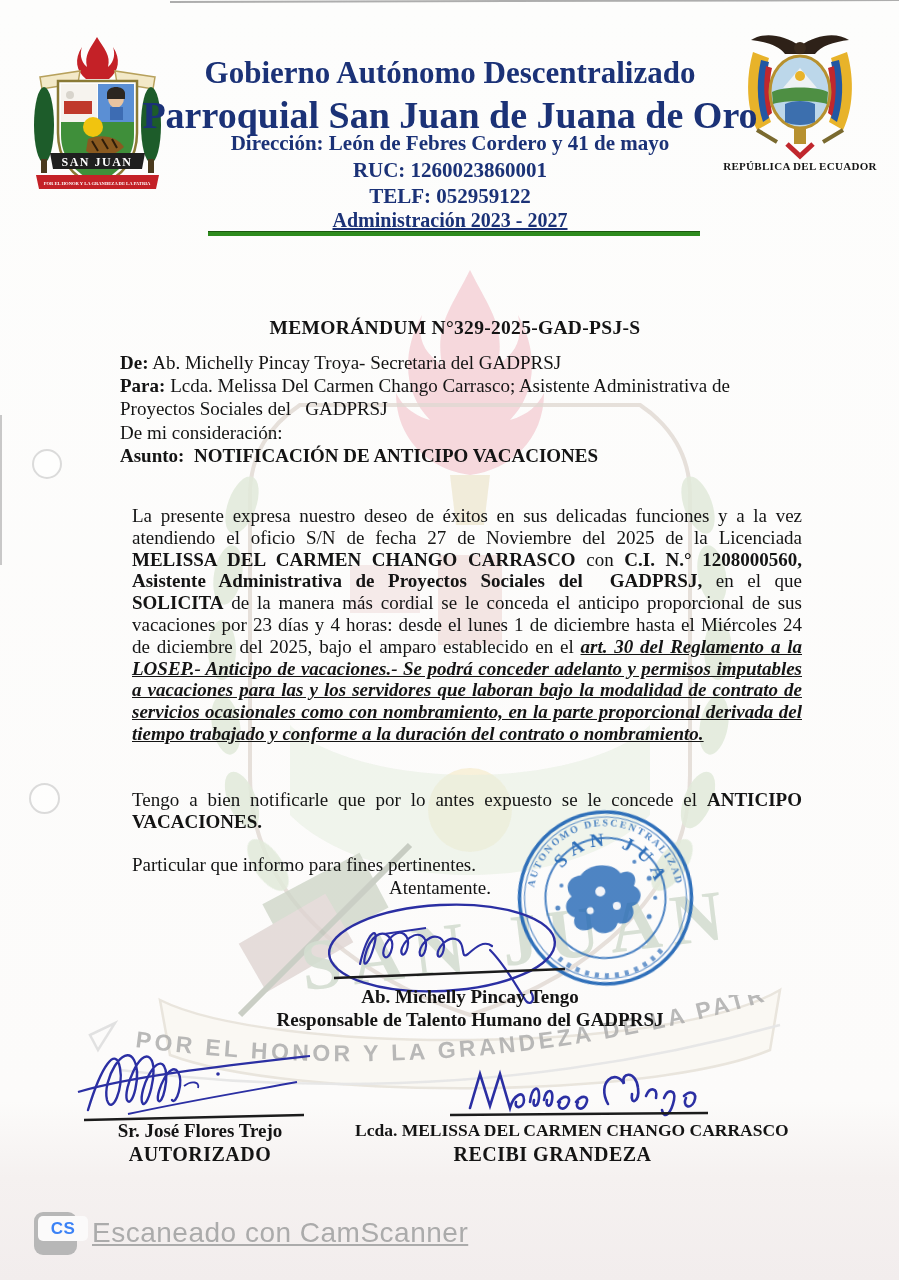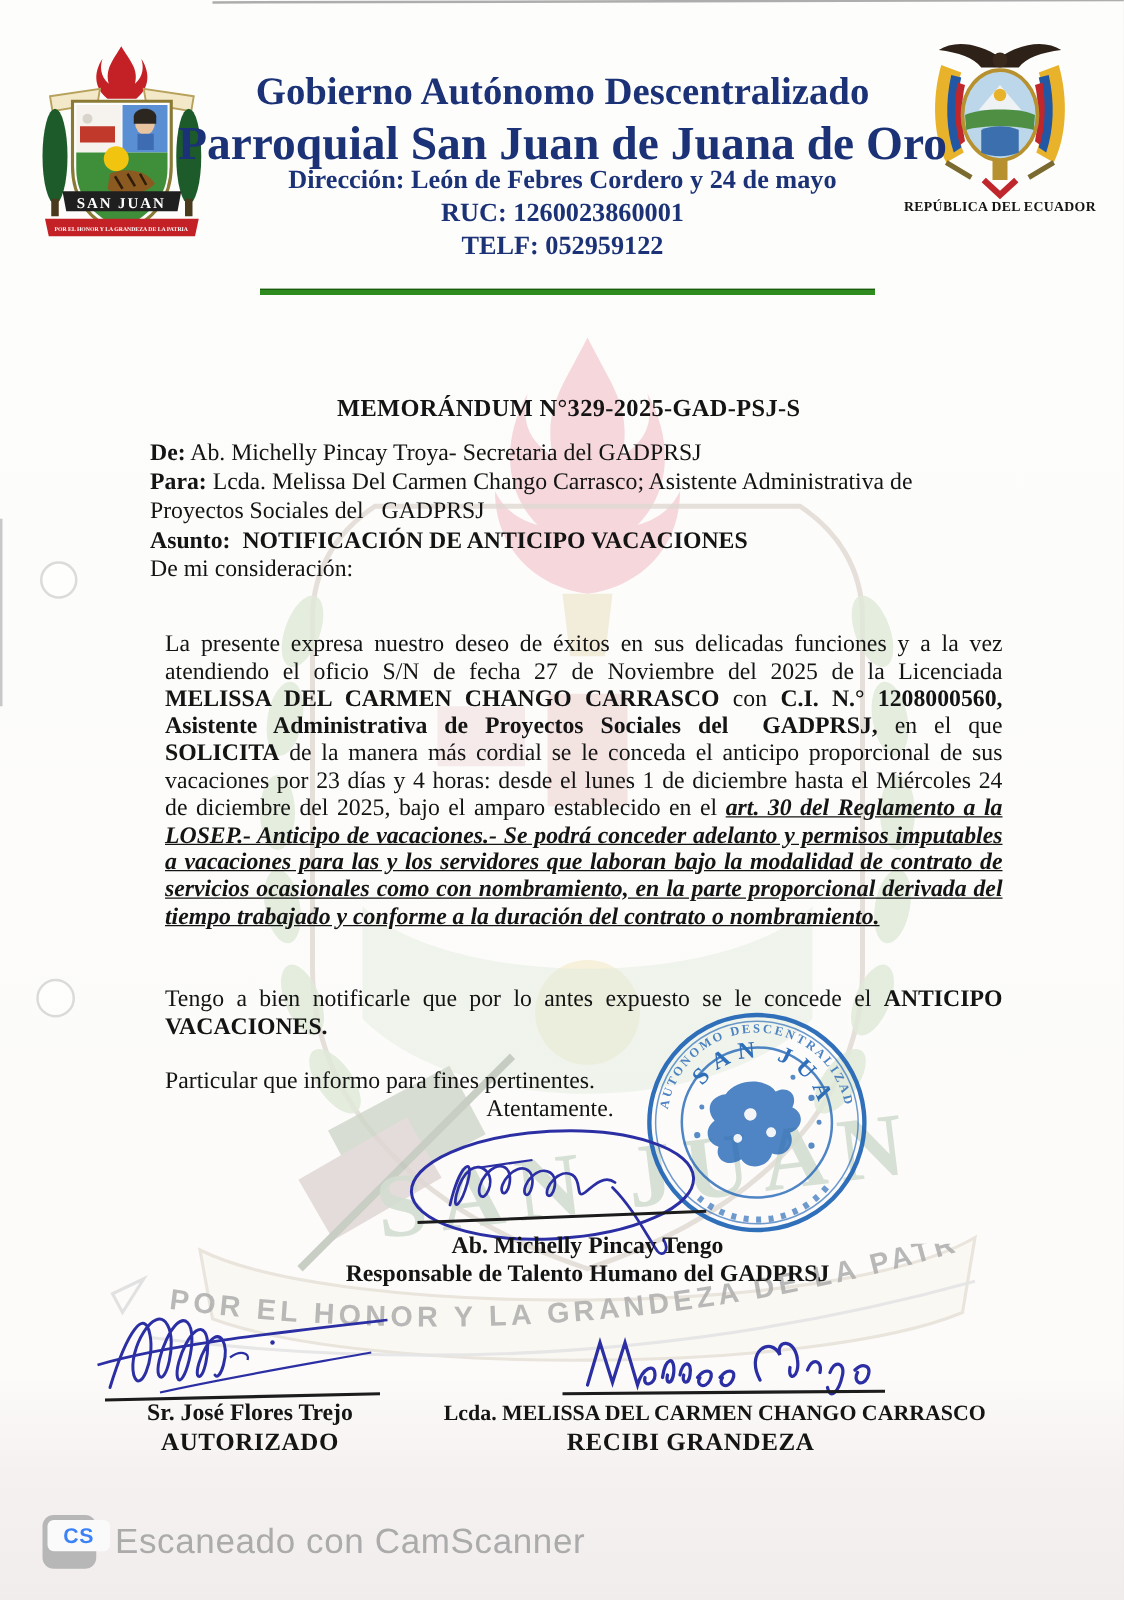--- a/index.html
+++ b/index.html
@@ -16,21 +16,21 @@
   .meta{left:120px;top:351px;width:672px;font-size:19px;line-height:23.2px;}
   .meta b{font-weight:bold;}
   .bodytxt{left:120px;width:670px;font-size:19px;line-height:21.8px;text-align:justify;margin-left:12px;}
   .itund{font-style:italic;font-weight:bold;text-decoration:underline;}
   .signame{font-weight:bold;font-size:19px;white-space:nowrap;}
   .holes{border:2px solid #d3d3d3;border-radius:50%;opacity:.8;background:rgba(255,255,255,.5);}
   .cs-badge{left:34px;top:1212px;width:43px;height:43px;background:#b7b7b7;border-radius:9px;}
   .cs-inner{position:absolute;left:4px;top:4px;width:50px;height:25px;background:#fbfafa;border-radius:5px;
     display:flex;align-items:center;justify-content:center;font-family:"Liberation Sans",sans-serif;
     font-weight:bold;font-size:17px;color:#3b82f6;letter-spacing:.5px;}
-  .cs-text{left:92px;top:1217px;font-family:"Liberation Sans",sans-serif;font-size:28px;color:#ababab;letter-spacing:.5px;}
+  .cs-text{left:92px;top:1217px;font-family:"Liberation Sans",sans-serif;font-size:28px;color:#ababab;letter-spacing:.5px;text-decoration:underline;}
   .wm{opacity:.95;pointer-events:none;}
   .z2{z-index:2;}
   svg text{font-family:"Liberation Serif",serif;}
 </style>
 </head>
 <body>
 
 <div class="page">
 
   <div class="abs scan-edge-top"></div>
@@ -127,32 +127,33 @@
     <path d="M62,74 C70,70 84,70 92,74 L92,92 C84,96 70,96 62,92 Z" fill="#3c6fae"></path>
     <circle cx="77" cy="46" r="5" fill="#e8b32a"></circle>
     <rect x="71" y="98" width="12" height="16" fill="#b7912f"></rect>
     <path d="M64,114 L77,126 L90,114" fill="none" stroke="#c0272d" stroke-width="5"></path>
     <path d="M34,100 L54,112 M120,100 L100,112" stroke="#7a6a2f" stroke-width="4"></path>
   </svg>
   <div class="abs ctr z2" style="left:705px;top:160px;width:190px;font-size:11px;font-weight:bold;letter-spacing:.3px;">REPÚBLICA DEL ECUADOR</div>
 
   <div class="abs hdr ctr z2" style="left:120px;top:55px;width:660px;font-size:31px;">Gobierno Autónomo Descentralizado</div>
   <div class="abs hdr ctr z2" style="left:120px;top:93px;width:660px;font-size:38px;">Parroquial San Juan de Juana de Oro</div>
-  <div class="abs hdr ctr z2" style="left:120px;top:131px;width:660px;font-size:21px;">Dirección: León de Febres Cordero y 24 de mayo</div>
+  <div class="abs hdr ctr z2" style="left:120px;top:131px;width:660px;font-size:21px;">Dirección: León de Febres Cordero y 41 de mayo</div>
   <div class="abs hdr ctr z2" style="left:120px;top:158px;width:660px;font-size:21px;">RUC: 1260023860001</div>
   <div class="abs hdr ctr z2" style="left:120px;top:184px;width:660px;font-size:21px;">TELF: 052959122</div>
+  <div class="abs hdr ctr z2" style="left:120px;top:209px;width:660px;font-size:20px;text-decoration:underline;">Administración 2023 - 2027</div>
   <div class="abs rule-green z2"></div>
 
   <div class="abs ctr z2" style="left:120px;top:317px;width:670px;font-size:19.5px;font-weight:bold;letter-spacing:.3px;">MEMORÁNDUM N°329-2025-GAD-PSJ-S</div>
 
   <div class="abs meta z2">
     <div><b>De:</b><span> Ab. Michelly Pincay Troya- Secretaria del GADPRSJ</span></div>
     <div><b>Para:</b><span> Lcda. Melissa Del Carmen Chango Carrasco; Asistente Administrativa de Proyectos Sociales del&nbsp;&nbsp; GADPRSJ</span></div>
+    <div>De mi consideración:</div>
     <div><b>Asunto:</b><b>&nbsp; NOTIFICACIÓN DE ANTICIPO VACACIONES</b></div>
-    <div>De mi consideración:</div>
   </div>
 
   <div class="abs bodytxt z2" style="top:505px;">
     <span>La presente expresa nuestro deseo de éxitos en sus delicadas funciones y a la vez atendiendo el oficio S/N de fecha 27 de Noviembre del 2025 de la Licenciada </span><b>MELISSA DEL CARMEN CHANGO CARRASCO</b><span> con </span><b>C.I. N.° 1208000560, Asistente Administrativa de Proyectos Sociales del&nbsp; GADPRSJ,</b><span> en el que </span><b>SOLICITA</b><span> de la manera más cordial se le conceda el anticipo proporcional de sus vacaciones por 23 días y 4 horas: desde el lunes 1 de diciembre hasta el Miércoles 24 de diciembre del 2025, bajo el amparo establecido en el </span><span class="itund">art. 30 del Reglamento a la LOSEP.- Anticipo de vacaciones.- Se podrá conceder adelanto y permisos imputables a vacaciones para las y los servidores que laboran bajo la modalidad de contrato de servicios ocasionales como con nombramiento, en la parte proporcional derivada del tiempo trabajado y conforme a la duración del contrato o nombramiento.</span>
   </div>
 
   <div class="abs bodytxt z2" style="top:789px;">
     <span>Tengo a bien notificarle que por lo antes expuesto se le concede el </span><b>ANTICIPO VACACIONES.</b>
   </div>
 

